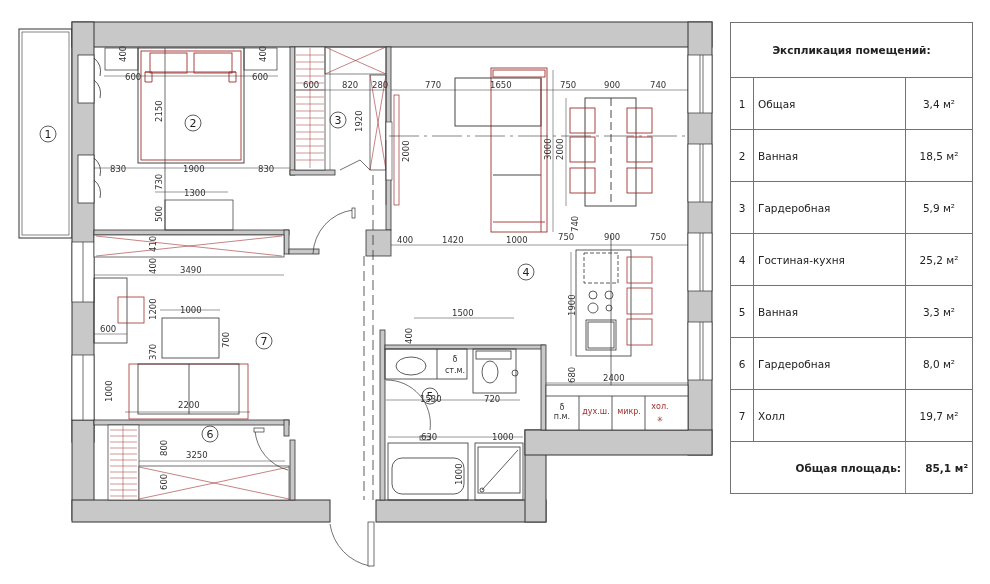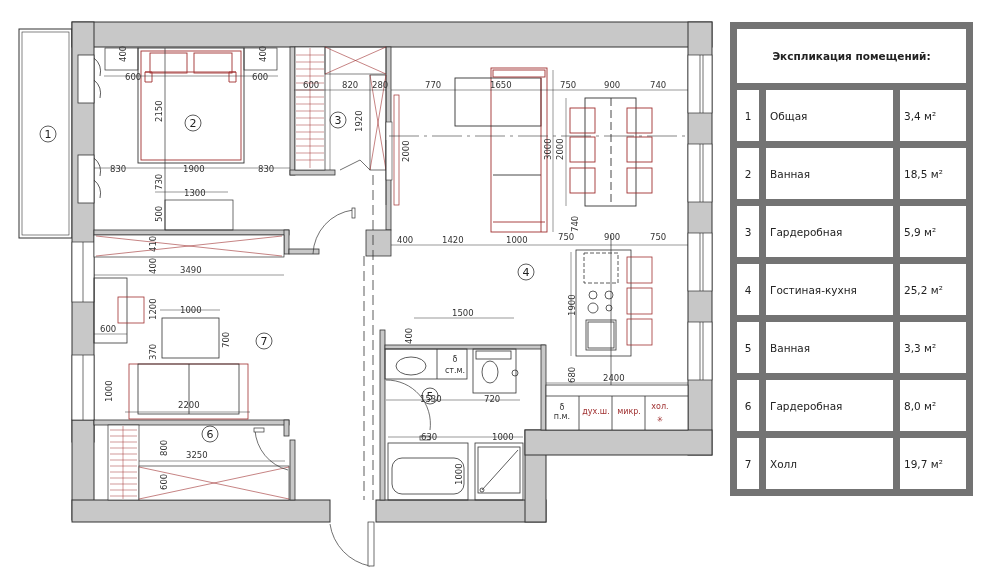--- a/index.html
+++ b/index.html
@@ -3,24 +3,24 @@
 <meta charset="utf-8">
 <style>
   html,body{margin:0;padding:0;background:#fff;}
   body{width:990px;height:584px;position:relative;overflow:hidden;font-family:"Liberation Sans",sans-serif;}
   #plan{position:absolute;left:0;top:0;}
   .dim{font-family:"DejaVu Sans",sans-serif;font-size:8.5px;fill:#333;}
   .lbl{font-family:"DejaVu Sans",sans-serif;font-size:8px;fill:#333;}
   .lblr{font-family:"DejaVu Sans",sans-serif;font-size:8px;fill:#a03030;}
   .num{font-family:"DejaVu Sans",sans-serif;font-size:11px;fill:#222;}
   #legend{position:absolute;left:730px;top:22px;width:243px;border-collapse:collapse;font-family:"DejaVu Sans",sans-serif;font-size:10.5px;color:#222;}
-  #legend td,#legend th{border:7px solid #737373;padding:17px 4px;height:17px;}
+  #legend td,#legend th{border:1px solid #737373;padding:17px 4px;height:17px;}
   #legend th{font-weight:bold;text-align:center;height:20px;}
   #legend td.n{width:14px;text-align:center;}
-  #legend td.a{text-align:left;width:58px;}
+  #legend td.a{text-align:center;width:58px;}
   #legend td.tot{text-align:right;font-weight:bold;border-right:1px solid #888;}
   #legend td.tota{font-weight:bold;text-align:right;}
 </style>
 </head>
 <body>
 
 <svg id="plan" width="990" height="584" viewBox="0 0 990 584" xmlns="http://www.w3.org/2000/svg">
 
   <g>
     <rect x="19" y="29" width="53" height="209" fill="none" stroke="#333" stroke-width="1"></rect>
@@ -387,14 +387,18 @@
   <tr>
         <td class="n">6</td>
         <td>Гардеробная</td>
         <td class="a">8,0 м²</td>
       </tr>
   <tr>
         <td class="n">7</td>
         <td>Холл</td>
         <td class="a">19,7 м²</td>
       </tr>
+  <tr>
+        <td colspan="2" class="tot">Общая площадь:</td>
+        <td class="tota">85,1 м²</td>
+      </tr>
 </tbody>
   </table>
 
 </body></html>

